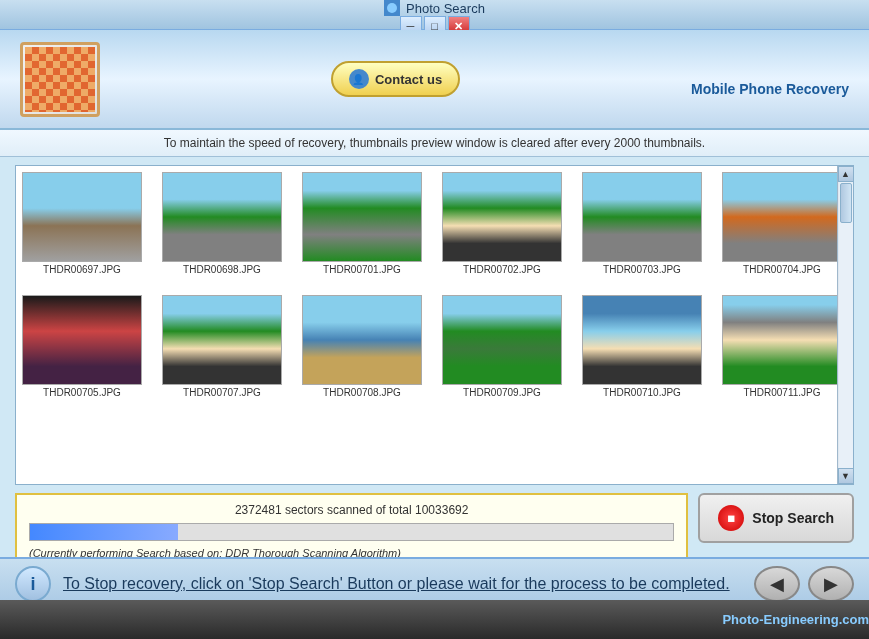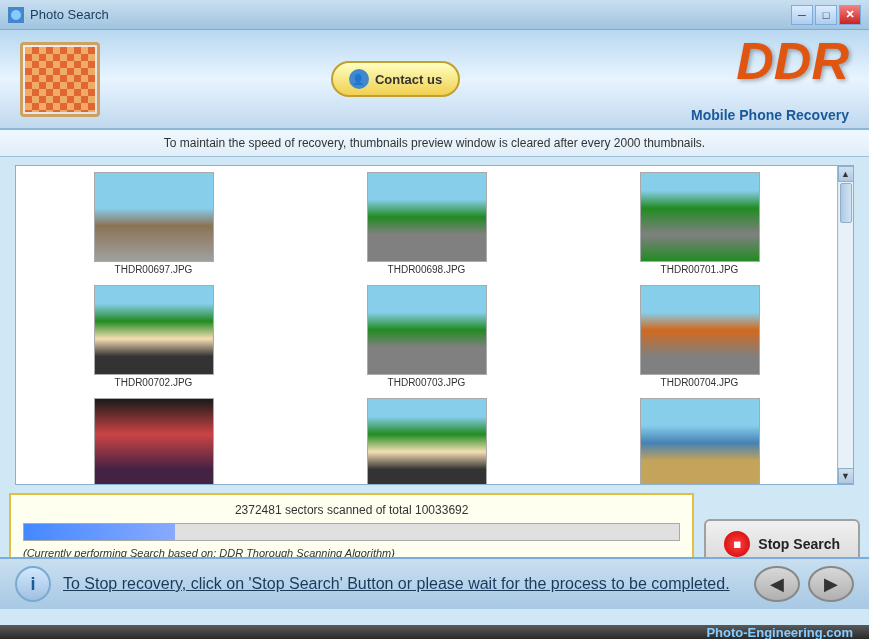--- a/index.html
+++ b/index.html
@@ -14,20 +14,21 @@
 
     
     .title-bar {
       background: linear-gradient(to bottom, #c8dff0, #a0c4e0);
       height: 30px;
       display: flex;
       align-items: center;
       justify-content: space-between;
       padding: 0 8px;
       border-bottom: 1px solid #7aace0;
+      flex-direction: column;
     }
     .title-bar-left {
       display: flex;
       align-items: center;
       gap: 6px;
     }
     .title-bar-icon {
       width: 16px;
       height: 16px;
     }
@@ -145,24 +146,24 @@
       margin: 8px 15px;
       border: 1px solid #8ab0cc;
       height: 320px;
       overflow: hidden;
       position: relative;
       display: flex;
     }
     .photo-grid {
       flex: 1;
       display: grid;
-      grid-template-columns: repeat(3, 1fr);
+      grid-template-columns: repeat(6, 1fr);
       grid-template-rows: repeat(3, 1fr);
       padding: 4px;
-      gap: 6px;
+      gap: 16px;
       overflow: hidden;
     }
     .photo-item {
       display: flex;
       flex-direction: column;
       align-items: center;
       padding: 2px;
     }
     .photo-thumb {
       width: 120px;
@@ -209,23 +210,23 @@
       width: 12px;
       height: 40px;
       background: linear-gradient(to right, #b0c8e0, #d0e4f4);
       border: 1px solid #8ab0cc;
       margin: 1px;
       border-radius: 2px;
     }
 
     
     .progress-area {
-      margin: 4px 9px;
-      display: flex;
-      align-items: flex-end;
+      margin: 4px 15px;
+      display: flex;
+      align-items: flex-start;
       gap: 10px;
     }
     .progress-box {
       flex: 1;
       border: 2px solid #e0c040;
       background: #fffff0;
       padding: 8px 12px;
       font-size: 12px;
       color: #333;
     }
@@ -329,26 +330,25 @@
       font-size: 18px;
       color: #333;
     }
 
     
     .footer {
       position: absolute;
       bottom: 0;
       left: 0;
       right: 0;
-      height: 14px;
+      height: 39px;
       background: linear-gradient(to bottom, #5a5a5a, #2a2a2a);
       display: flex;
       align-items: center;
       justify-content: flex-end;
-      padding-right: 16px;
     }
     .footer-brand {
       color: #88ccff;
       font-size: 13px;
       font-weight: bold;
     }
 
     
     .thumb-bridge { background: linear-gradient(180deg, #87ceeb 40%, #8b7355 60%, #a0a0a0 100%); }
     .thumb-road { background: linear-gradient(180deg, #87ceeb 30%, #228b22 50%, #808080 70%); }
@@ -381,21 +381,20 @@
 
 <div class="header">
   <div class="header-logo">
     <div class="logo-checker"></div>
   </div>
   <button class="contact-btn">
     <div class="contact-icon">👤</div>
     <span>Contact us</span>
   </button>
   <div class="ddr-brand">
-    <div class="ddr-title">DDR</div>
     <div class="ddr-subtitle">Mobile Phone Recovery</div>
   </div>
 </div>
 
 <div class="info-bar">
   <span>To maintain the speed of recovery, thumbnails preview window is cleared after every 2000 thumbnails.</span>
 </div>
 
 <div class="main-content">
   <div class="photo-grid" id="photo-grid">

